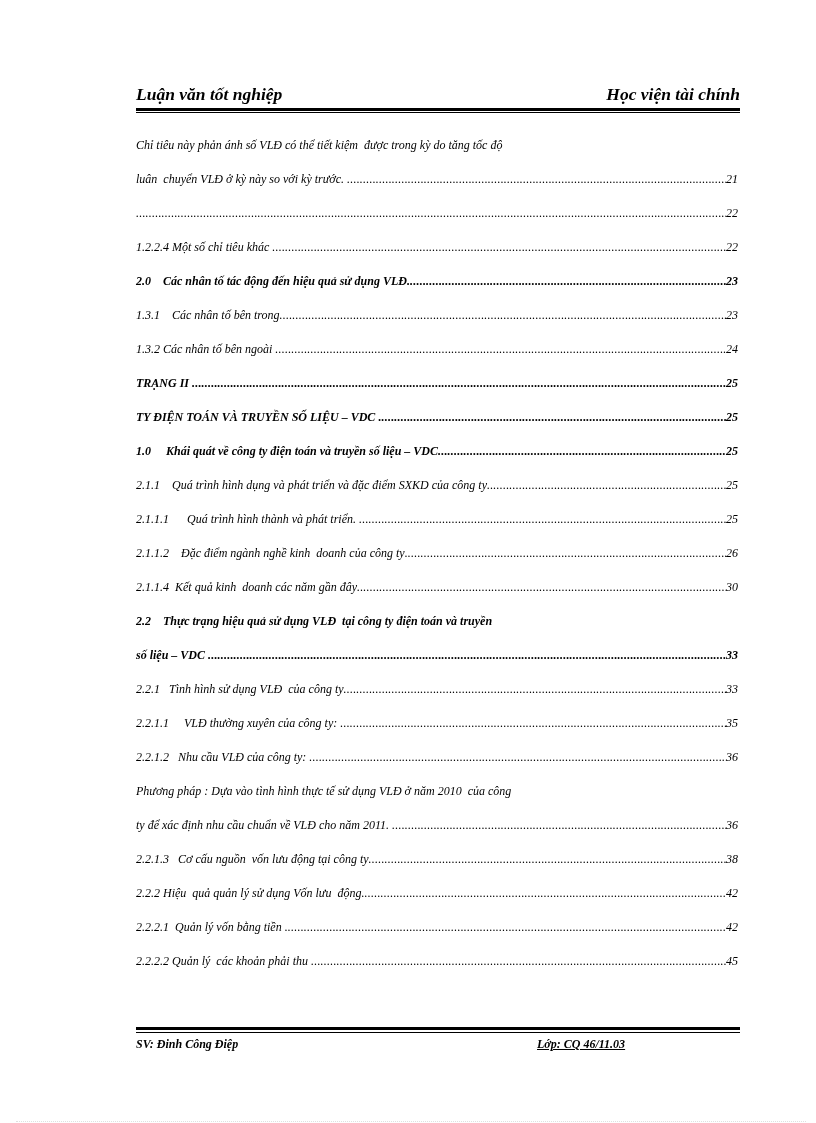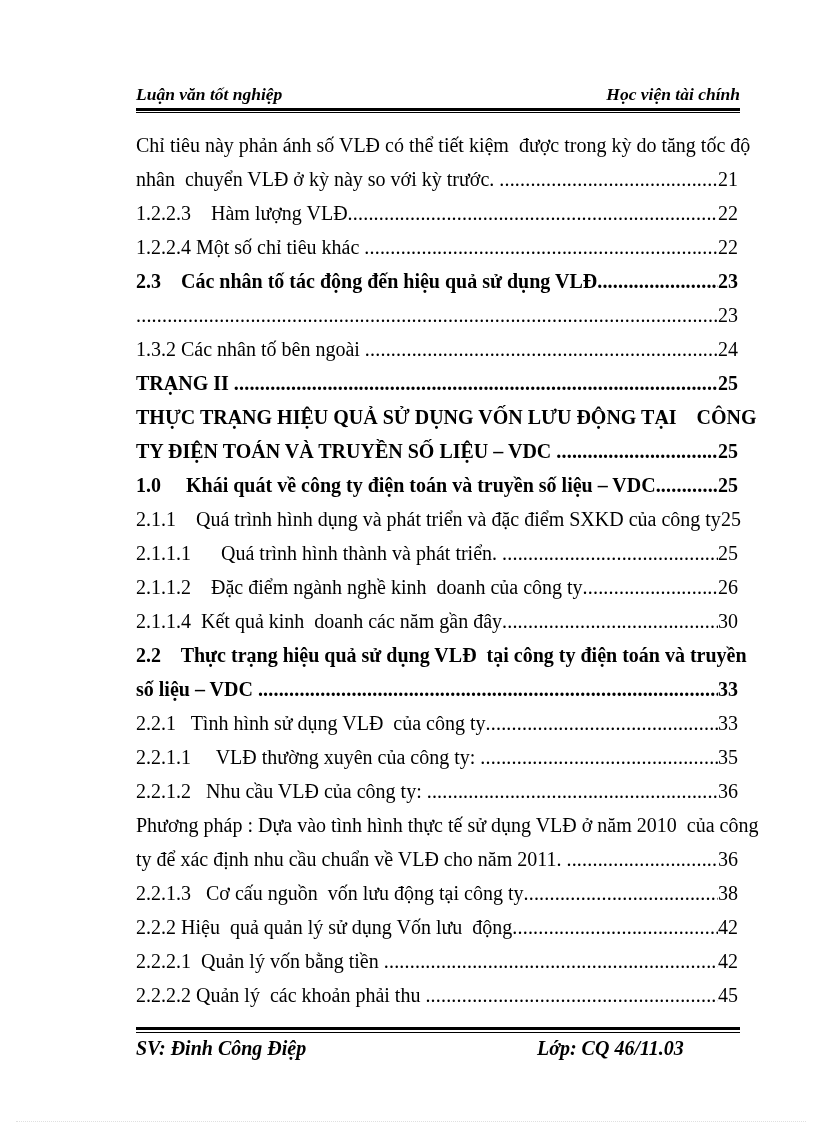--- a/index.html
+++ b/index.html
@@ -10,35 +10,35 @@
   .header { position: absolute; left: 136px; top: 84px; width: 604px; height: 30px; }
   .header .left, .header .right {
     position: absolute; top: 0; font-style: italic; font-weight: bold; font-size: 17.5px;
   }
   .header .left { left: 0; }
   .header .right { right: 0; }
   .rule-thick { position: absolute; left: 136px; width: 604px; height: 3px; background: #000; }
   .rule-thin { position: absolute; left: 136px; width: 604px; height: 1px; background: #000; }
 
   .toc { position: absolute; left: 136px; top: 128px; width: 602px; }
-  .row { position: relative; height: 34px; line-height: 34px; font-size: 20px; white-space: nowrap; }
+  .row { position: relative; height: 34px; line-height: 34px; font-size: 12px; white-space: nowrap; font-style: italic; }
   .row.bold { font-weight: bold; }
   .row .lead { display: flex; align-items: baseline; width: 100%; }
   .row .txt { flex: 0 0 auto; white-space: pre; }
   .row .dots { flex: 1 1 auto; overflow: hidden; white-space: nowrap; letter-spacing: 0.2px; }
   .row .dots::before { content: "....................................................................................................................................................................................................................................."; }
   .row .pg { flex: 0 0 auto; }
   .row.plain .txt { white-space: pre; }
 
   .footer { position: absolute; left: 136px; top: 1037px; width: 604px; height: 28px; }
   .footer .left, .footer .right {
-    position: absolute; top: 0; font-style: italic; font-weight: bold; font-size: 20px;
+    position: absolute; top: 0; font-style: italic; font-weight: bold; font-size: 12px;
   }
   .footer .left { left: 0; }
-  .footer .right { left: 401px; }
+  .footer .right { left: 401px; text-decoration: underline; }
 
   .bottom-dots { position: absolute; left: 16px; top: 1121px; width: 790px; height: 1px;
                  border-top: 1px dotted #e0e0e0; }
 </style>
 </head>
 <body>
 
 <div class="page">
 
   <div class="header">
@@ -49,69 +49,64 @@
   <div class="rule-thin" style="top:112px;"></div>
 
   <div class="toc" id="toc">
       <div class="row plain">
         <div class="lead">
           <span class="txt">Chỉ tiêu này phản ánh số VLĐ có thể tiết kiệm  được trong kỳ do tăng tốc độ</span>
         </div>
       </div>
       <div class="row">
         <div class="lead">
-          <span class="txt">nhân  chuyển VLĐ ở kỳ này so với kỳ trước. </span>
+          <span class="txt">luân  chuyển VLĐ ở kỳ này so với kỳ trước. </span>
           <span class="dots"></span>
           <span class="pg">21</span>
         </div>
       </div>
       <div class="row">
         <div class="lead">
-          <span class="txt">1.2.2.3    Hàm lượng VLĐ</span>
           <span class="dots"></span>
           <span class="pg">22</span>
         </div>
       </div>
       <div class="row">
         <div class="lead">
           <span class="txt">1.2.2.4 Một số chỉ tiêu khác </span>
           <span class="dots"></span>
           <span class="pg">22</span>
         </div>
       </div>
       <div class="row bold">
         <div class="lead">
-          <span class="txt">2.3    Các nhân tố tác động đến hiệu quả sử dụng VLĐ</span>
+          <span class="txt">2.0    Các nhân tố tác động đến hiệu quả sử dụng VLĐ</span>
           <span class="dots"></span>
           <span class="pg">23</span>
         </div>
       </div>
       <div class="row">
         <div class="lead">
+          <span class="txt">1.3.1    Các nhân tố bên trong</span>
           <span class="dots"></span>
           <span class="pg">23</span>
         </div>
       </div>
       <div class="row">
         <div class="lead">
           <span class="txt">1.3.2 Các nhân tố bên ngoài </span>
           <span class="dots"></span>
           <span class="pg">24</span>
         </div>
       </div>
       <div class="row bold">
         <div class="lead">
           <span class="txt">TRẠNG II </span>
           <span class="dots"></span>
           <span class="pg">25</span>
-        </div>
-      </div>
-      <div class="row bold plain">
-        <div class="lead">
-          <span class="txt">THỰC TRẠNG HIỆU QUẢ SỬ DỤNG VỐN LƯU ĐỘNG TẠI    CÔNG</span>
         </div>
       </div>
       <div class="row bold">
         <div class="lead">
           <span class="txt">TY ĐIỆN TOÁN VÀ TRUYỀN SỐ LIỆU – VDC </span>
           <span class="dots"></span>
           <span class="pg">25</span>
         </div>
       </div>
       <div class="row bold">

